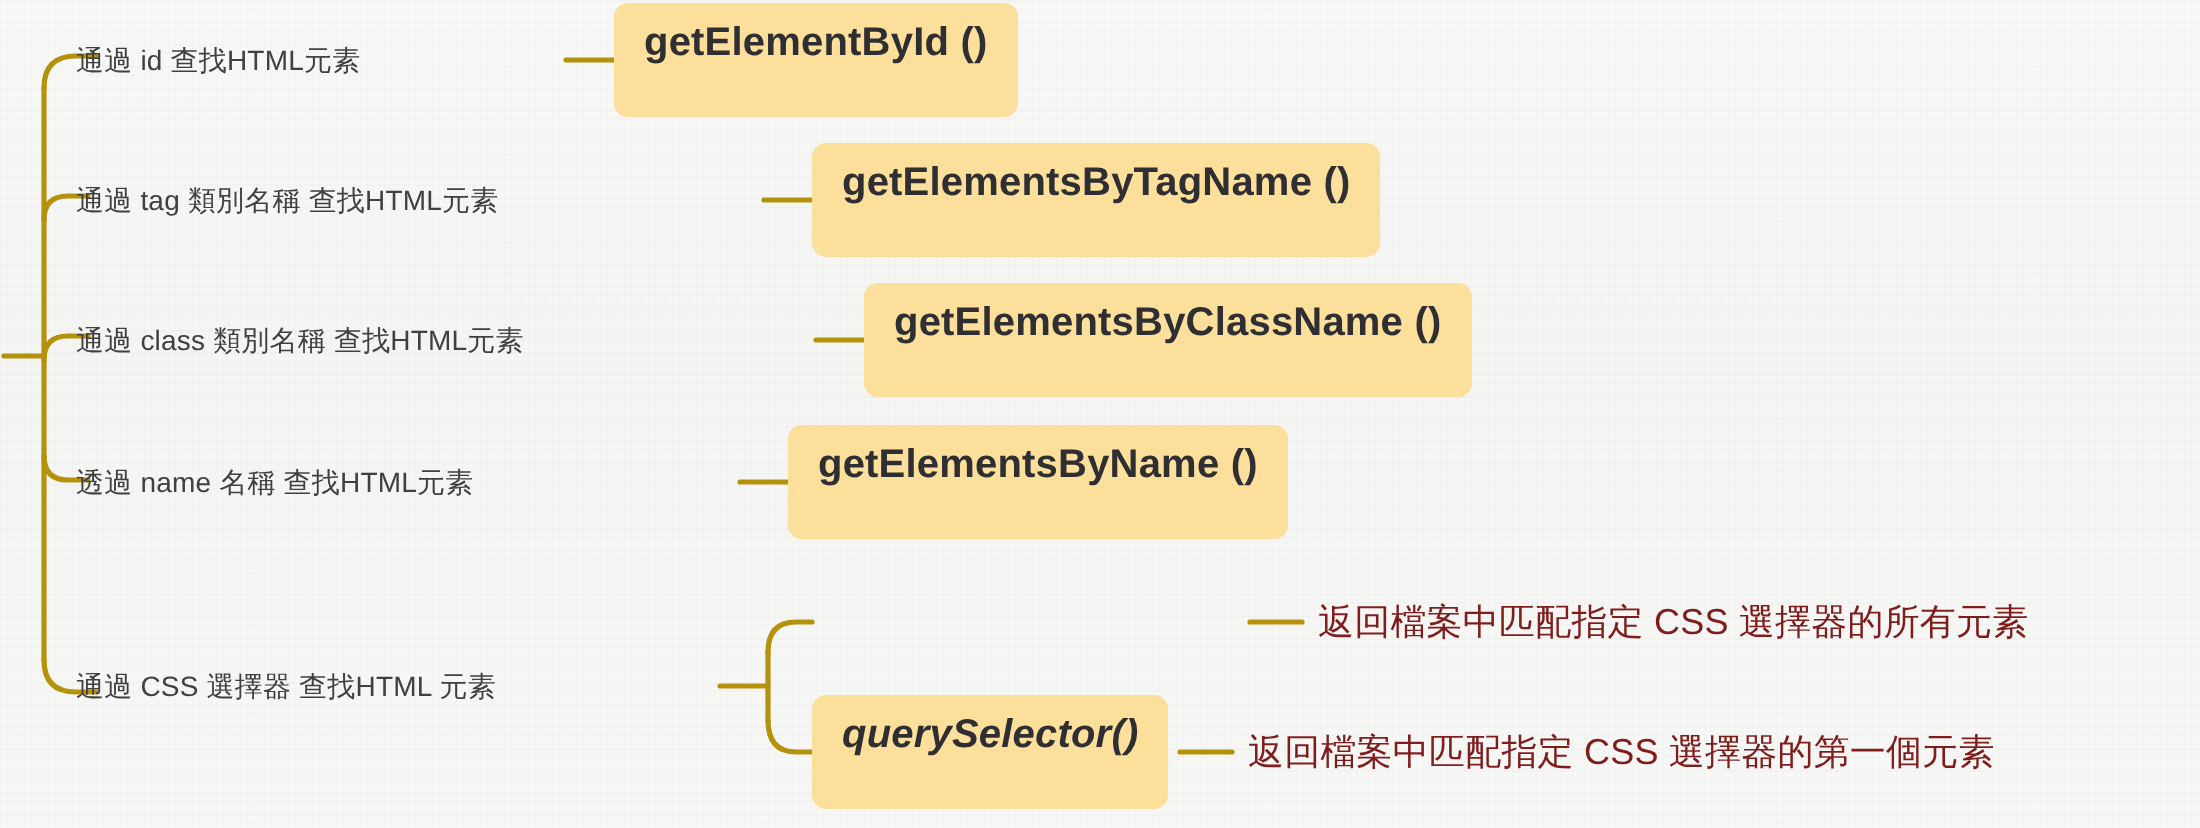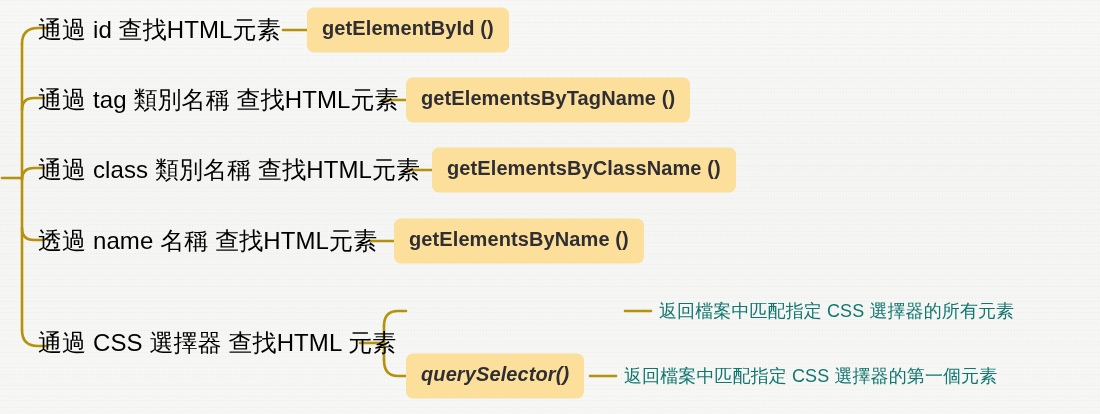--- a/index.html
+++ b/index.html
@@ -48,46 +48,46 @@
     left: 0;
     top: 0;
     width: 1100px;
     height: 414px;
     pointer-events: none;
   }
 
   .node-label {
     position: absolute;
     white-space: nowrap;
-    font-size: 24px;
+    font-size: 14px;
     line-height: 1;
-    color: #000000;
+    color: #404040;
     letter-spacing: 0.1px;
     transform: translateY(-50%);
   }
 
   .desc-label {
     position: absolute;
     white-space: nowrap;
     font-size: 18px;
     line-height: 1;
-    color: #0f766e;
+    color: #7f1d1d;
     letter-spacing: 0.1px;
     transform: translateY(-50%);
   }
 
   .badge {
     position: absolute;
     white-space: nowrap;
     background: #fcdf9b;
     color: #2f2f33;
     font-size: 20px;
     font-weight: bold;
     line-height: 1;
-    padding: 10px 15px 15px 15px;
+    padding: 10px 15px 27px 15px;
     border-radius: 7px;
     transform: translateY(-50%);
     letter-spacing: 0.1px;
   }
 </style>
 </head>
 <body>
 
 <div id="canvas">
 

